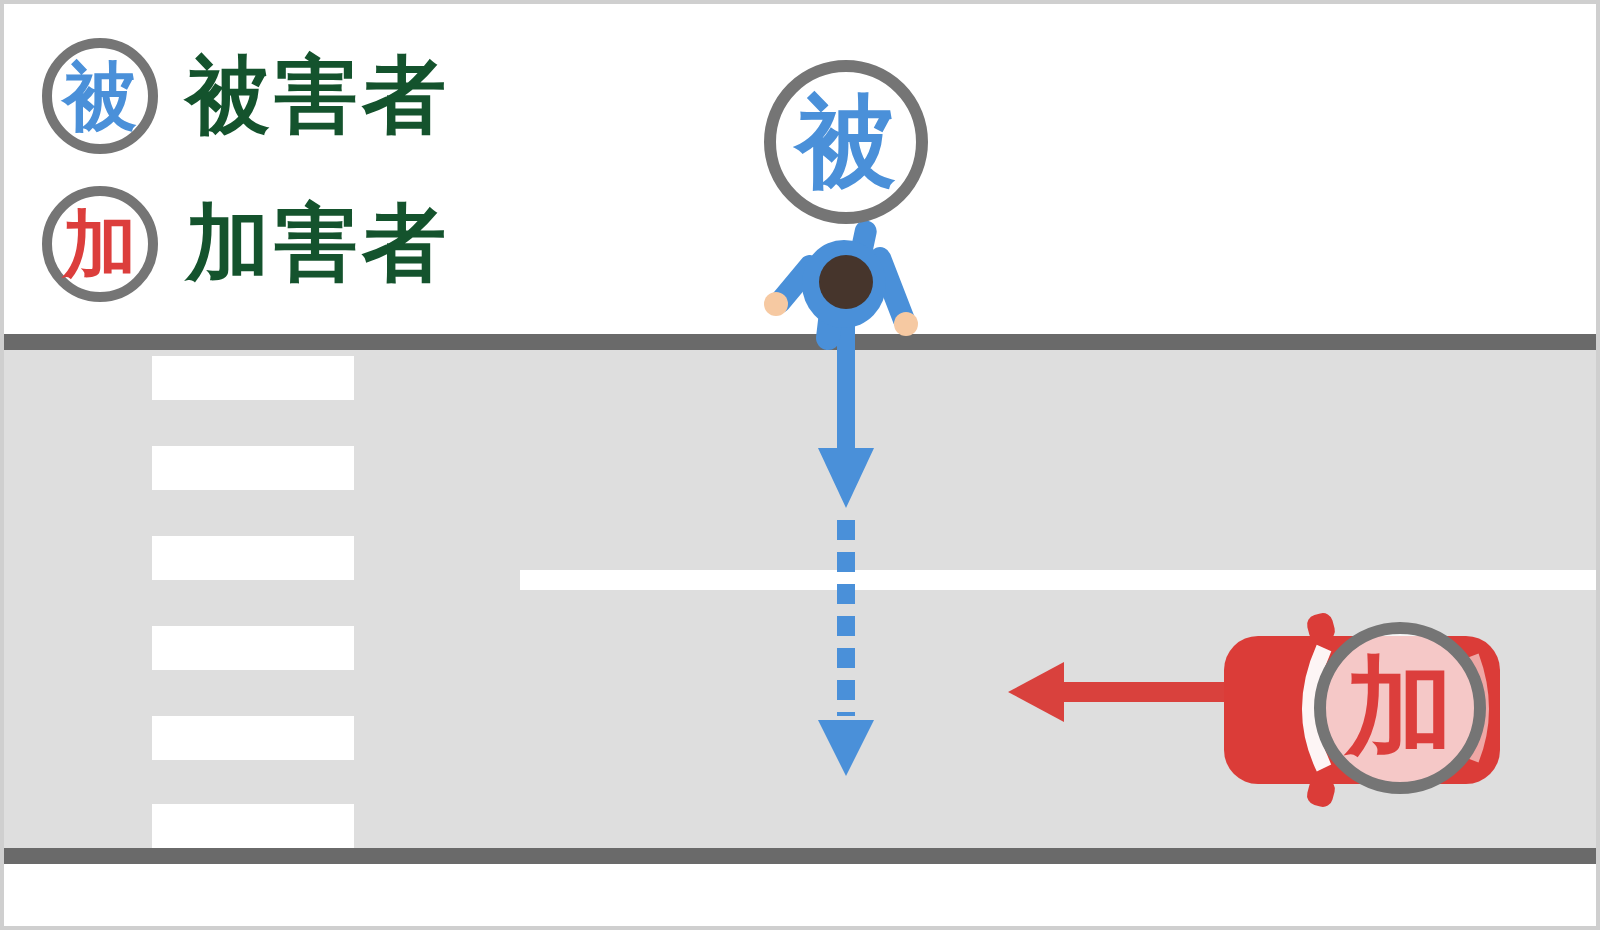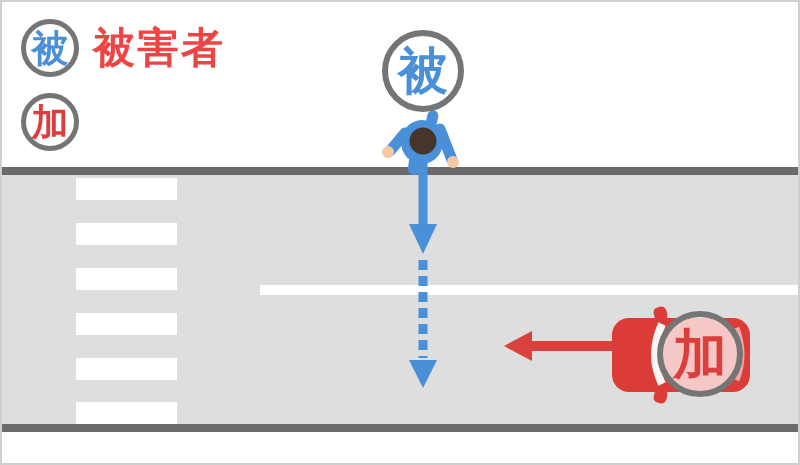--- a/index.html
+++ b/index.html
@@ -52,21 +52,21 @@
     border:5px solid #757575;border-radius:50%;
     background:#ffffff;
     display:flex;align-items:center;justify-content:center;
     font-weight:bold;font-size:37px;line-height:1;
     flex:0 0 auto;
   }
   .legend-badge.blue{color:#4a90d9;}
   .legend-badge.red{color:#dc3e3c;}
   .legend-label{
     margin-left:14px;
-    font-size:42px;font-weight:bold;color:#ef4444;
+    font-size:42px;font-weight:bold;color:#14532d;
     letter-spacing:2px;
     white-space:nowrap;
   }
 </style>
 </head>
 <body>
 
 <div class="canvas">
 
   <div class="road">
@@ -128,16 +128,17 @@
     <div class="legend-row">
       <div class="legend-badge blue">
         <span>被</span>
       </div>
       <div class="legend-label">被害者</div>
     </div>
     <div class="legend-row">
       <div class="legend-badge red">
         <span>加</span>
       </div>
+      <div class="legend-label">加害者</div>
     </div>
   </div>
 
 </div>
 
 </body></html>

